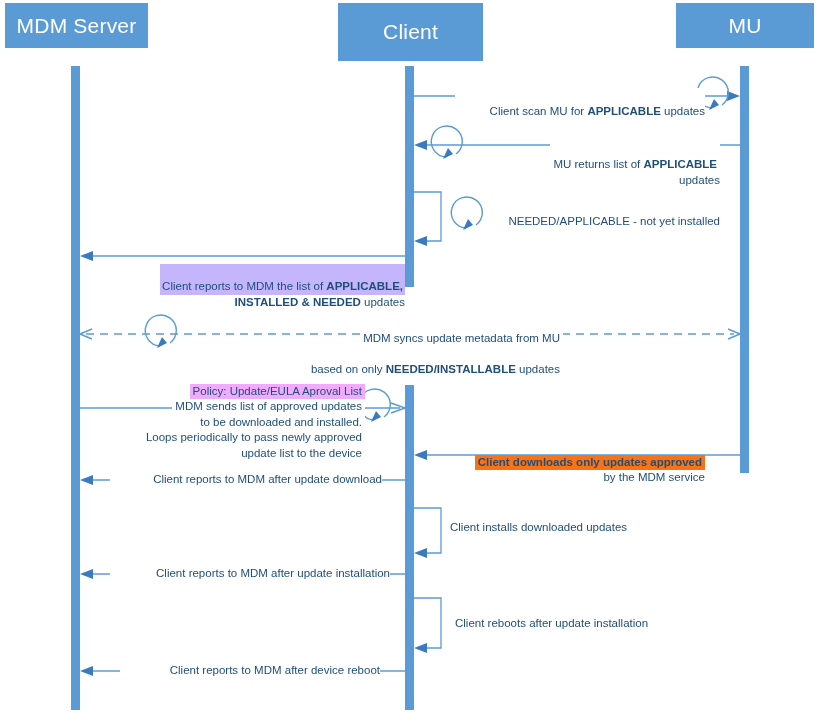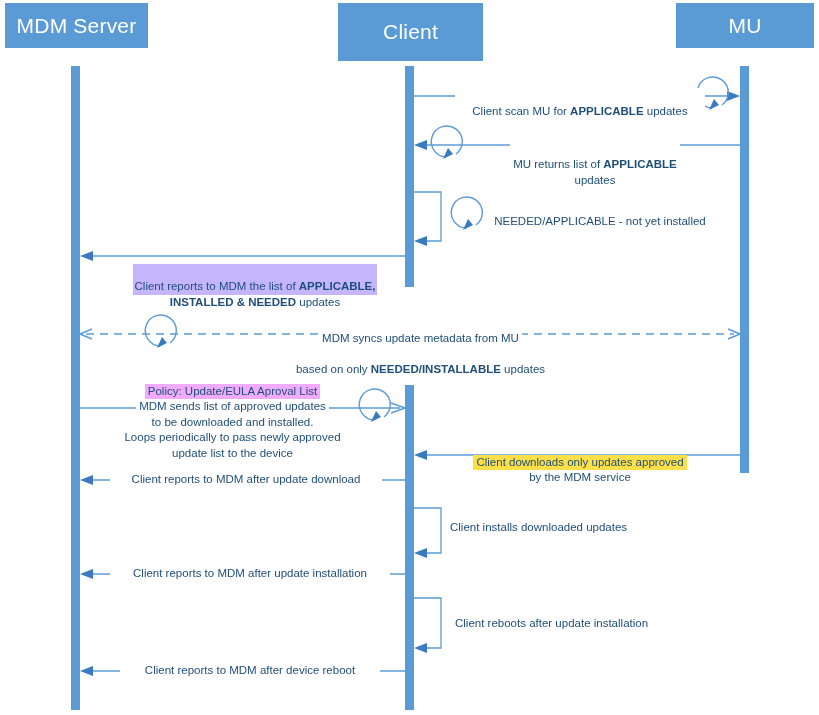--- a/index.html
+++ b/index.html
@@ -31,21 +31,21 @@
   .lifeline {
     position: absolute;
     width: 9px;
     background: #5B9BD5;
   }
   .msg-label {
     position: absolute;
     color: #1F4E79;
     font-size: 11.5px;
     line-height: 15.5px;
-    text-align: center;
+    text-align: right;
     white-space: pre-line;
     pointer-events: none;
   }
   .msg-label b { font-weight: bold; }
   svg.overlay {
     position: absolute;
     left: 0;
     top: 0;
     width: 819px;
     height: 715px;
@@ -201,21 +201,21 @@
 
   <div class="msg-label" style="left:100px; top:368px; width:265px;">
     <div class="policy-head" style="background:#f0abfc; display:inline-block; padding:0 3px;">Policy: Update/EULA Aproval List</div>
     <div style="background:#fff; display:inline-block; padding:0 3px;">MDM sends list of approved updates</div>
     <div style="background:#fff; display:inline-block; padding:0 3px;">to be downloaded and installed.</div>
     <div style="background:#fff; display:inline-block; padding:0 3px;">Loops periodically to pass newly approved</div>
     <div style="background:#fff; display:inline-block; padding:0 3px;">update list to the device</div>
   </div>
 
   <div class="msg-label" style="left:455px; top:439px; width:250px;">
-    <div style="background:#fde047; display:inline-block; padding:0 3px;">Client downloads only updates approved</div>
+    <div style="background:#f97316; display:inline-block; padding:0 3px;font-weight:bold;">Client downloads only updates approved</div>
     <div>by the MDM service</div>
   </div>
 
   <div class="msg-label" style="left:110px; top:472px; width:272px; background:#fff;">Client reports to MDM after update download</div>
 
   <div class="msg-label" style="left:450px; top:520px; width:260px; text-align:left;">Client installs downloaded updates</div>
 
   <div class="msg-label" style="left:110px; top:566px; width:280px; background:#fff;">Client reports to MDM after update installation</div>
 
   <div class="msg-label" style="left:455px; top:616px; width:270px; text-align:left;">Client reboots after update installation</div>

